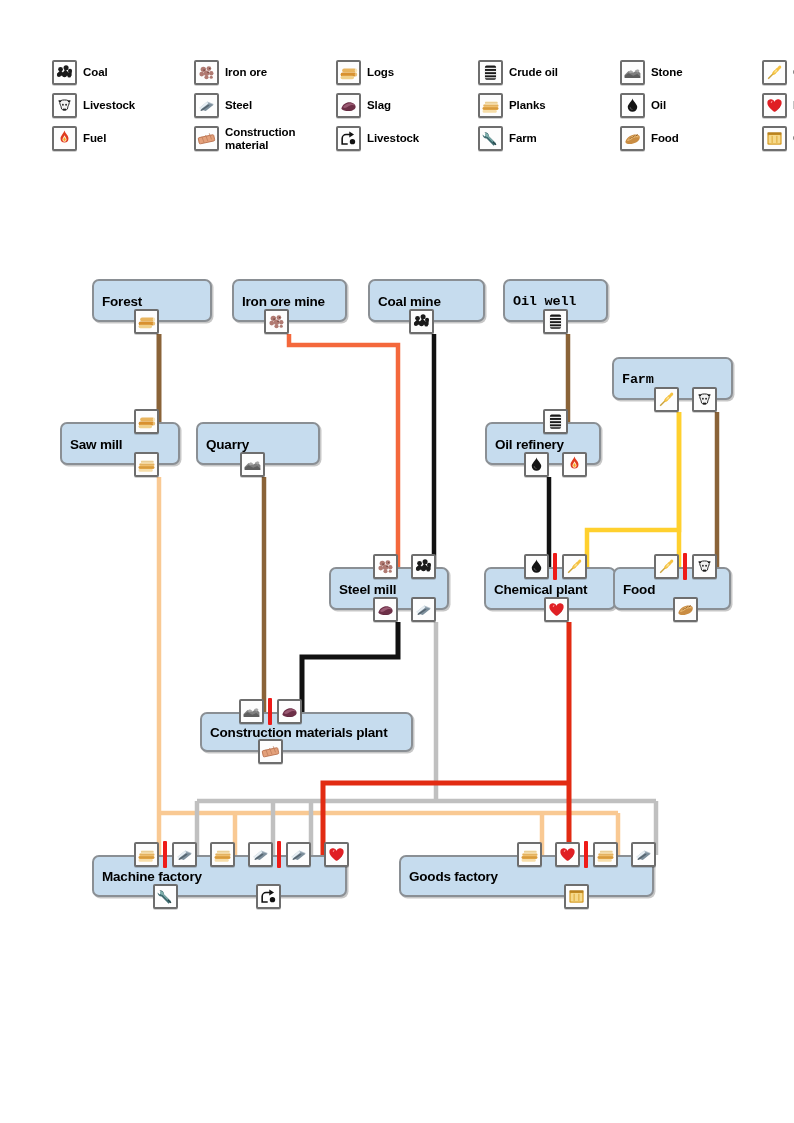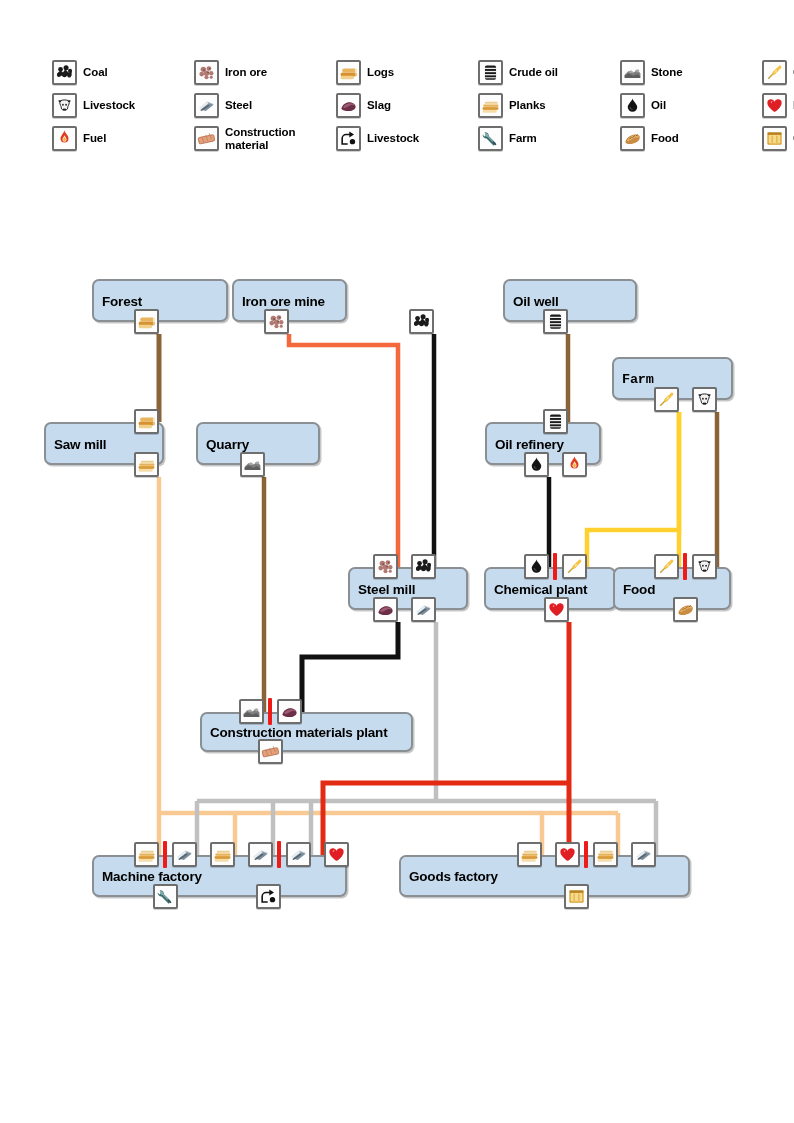--- a/index.html
+++ b/index.html
@@ -411,21 +411,21 @@
     <path d="M436,622 L436,801" stroke="#c0c0c0" stroke-width="4.5" fill="none"></path>
     <path d="M197,801 L656,801" stroke="#c0c0c0" stroke-width="4.5" fill="none"></path>
     <path d="M197,801 L197,855" stroke="#c0c0c0" stroke-width="4.5" fill="none"></path>
     <path d="M273,801 L273,855" stroke="#c0c0c0" stroke-width="4.5" fill="none"></path>
     <path d="M311,801 L311,855" stroke="#c0c0c0" stroke-width="4.5" fill="none"></path>
     <path d="M656,801 L656,855" stroke="#c0c0c0" stroke-width="4.5" fill="none"></path>
 
     <path d="M569,622 L569,855" stroke="#e22b12" stroke-width="5" fill="none"></path>
     <path d="M569,783 L323,783 L323,855" stroke="#e22b12" stroke-width="5" fill="none"></path>
   </svg>
-<div class="node" style="left: 92px; top: 279px; width: 136px; height: 43px;">
+<div class="node" style="left: 92px; top: 279px; width: 120px; height: 43px;">
       <div class="ttl">Forest</div>
     </div>
     <div class="port" style="left: 134px; top: 309px;">
       <div class="tile">
         <span class="gl">
           <span class="ic">
             <svg viewBox="0 0 24 24" xmlns="http://www.w3.org/2000/svg">
               <g>
                 <rect x="2" y="12" width="20" height="5" rx="2.4" fill="#d8912f"></rect>
                 <rect x="4" y="7" width="18" height="5" rx="2.4" fill="#e8b45e"></rect>
@@ -458,40 +458,43 @@
               <g fill="#6f4540">
                 <circle cx="9" cy="9" r="1"></circle>
                 <circle cx="14" cy="12" r="1"></circle>
                 <circle cx="16" cy="7" r=".9"></circle>
               </g>
             </svg>
           </span>
         </span>
       </div>
     </div>
+    <div class="node" style="left: 368px; top: 279px; width: 117px; height: 43px;">
+      <div class="ttl">Coal mine</div>
+    </div>
     <div class="port" style="left: 409px; top: 309px;">
       <div class="tile">
         <span class="gl">
           <span class="ic">
             <svg viewBox="0 0 24 24" xmlns="http://www.w3.org/2000/svg">
               <g fill="#1a1a1a">
                 <path d="M3 13l4-4 3 3 3-4 4 4 4-1v5H3z"></path>
                 <circle cx="7" cy="8" r="3"></circle>
                 <circle cx="14" cy="6" r="3.2"></circle>
                 <circle cx="19" cy="10" r="2.6"></circle>
                 <circle cx="5" cy="15" r="2.6"></circle>
                 <circle cx="12" cy="15" r="3"></circle>
                 <circle cx="18" cy="16" r="2.4"></circle>
               </g>
             </svg>
           </span>
         </span>
       </div>
     </div>
-    <div class="node" style="left: 503px; top: 279px; width: 134px; height: 43px;">
+    <div class="node" style="left: 503px; top: 279px; width: 105px; height: 43px; font-family: Liberation Mono, monospace;">
       <div class="ttl">Oil well</div>
     </div>
     <div class="port" style="left: 543px; top: 309px;">
       <div class="tile">
         <span class="gl">
           <span class="ic">
             <svg viewBox="0 0 24 24" xmlns="http://www.w3.org/2000/svg">
               <g fill="#1a1a1a">
                 <rect x="5" y="3" width="14" height="18" rx="2"></rect>
               </g>
@@ -544,21 +547,21 @@
                 <ellipse cx="10" cy="11" rx="1.1" ry="1.3"></ellipse>
                 <ellipse cx="14" cy="11" rx="1.1" ry="1.3"></ellipse>
                 <path d="M10 16h4v2h-4z"></path>
                 <path d="M9 7l2 2M15 7l-2 2"></path>
               </g>
             </svg>
           </span>
         </span>
       </div>
     </div>
-    <div class="node" style="left: 44px; top: 422px; width: 120px; height: 43px;">
+    <div class="node" style="left: 60px; top: 422px; width: 120px; height: 43px;">
       <div class="ttl">Saw mill</div>
     </div>
     <div class="port" style="left: 134px; top: 409px;">
       <div class="tile">
         <span class="gl">
           <span class="ic">
             <svg viewBox="0 0 24 24" xmlns="http://www.w3.org/2000/svg">
               <g>
                 <rect x="2" y="12" width="20" height="5" rx="2.4" fill="#d8912f"></rect>
                 <rect x="4" y="7" width="18" height="5" rx="2.4" fill="#e8b45e"></rect>
@@ -655,21 +658,21 @@
               <g>
                 <path d="M12 2c1 4 5 6 5 10a5 5 0 01-10 0c0-3 3-5 5-10z" fill="#e03b1e"></path>
                 <path d="M12 8c.6 2 2.6 3.2 2.6 5.6A2.6 2.6 0 0112 16a2.6 2.6 0 01-2.6-2.4C9.4 11.4 11.4 10 12 8z" fill="#fff0d8"></path>
                 <path d="M12 10c.4 1.4 1.6 2 1.6 3.4A1.6 1.6 0 0112 15a1.6 1.6 0 01-1.6-1.6c0-1.4 1.2-2 1.6-3.4z" fill="#f8a81c"></path>
               </g>
             </svg>
           </span>
         </span>
       </div>
     </div>
-    <div class="node" style="left: 348px; top: 567px; width: 120px; height: 43px;">
+    <div class="node" style="left: 329px; top: 567px; width: 120px; height: 43px;">
       <div class="ttl">Steel mill</div>
     </div>
     <div class="port" style="left: 373px; top: 554px;">
       <div class="tile">
         <span class="gl">
           <span class="ic">
             <svg viewBox="0 0 24 24" xmlns="http://www.w3.org/2000/svg">
               <g fill="#b07a72">
                 <circle cx="8" cy="8" r="3.4"></circle>
                 <circle cx="15" cy="7" r="3"></circle>
@@ -1032,21 +1035,21 @@
                 <path d="M3 20h8v-2H5v-6a4 4 0 014-4h4v2.8l6-3.9L13 3v3H9a6 6 0 00-6 6z"></path>
                 <circle cx="17" cy="16" r="3.4"></circle>
               </g>
             </svg>
           </span>
         </span>
       </div>
     </div>
     <div class="orbar" style="left: 163px; top: 841px;"></div>
     <div class="orbar" style="left: 277px; top: 841px;"></div>
-    <div class="node" style="left: 399px; top: 855px; width: 291px; height: 42px;">
+    <div class="node" style="left: 399px; top: 855px; width: 255px; height: 42px;">
       <div class="ttl">Goods factory</div>
     </div>
     <div class="port" style="left: 517px; top: 842px;">
       <div class="tile">
         <span class="gl">
           <span class="ic">
             <svg viewBox="0 0 24 24" xmlns="http://www.w3.org/2000/svg">
               <g>
                 <rect x="2" y="14" width="20" height="3.6" rx="1.4" fill="#e0a445"></rect>
                 <rect x="3" y="10.4" width="19" height="3.6" rx="1.4" fill="#f0c476"></rect>

